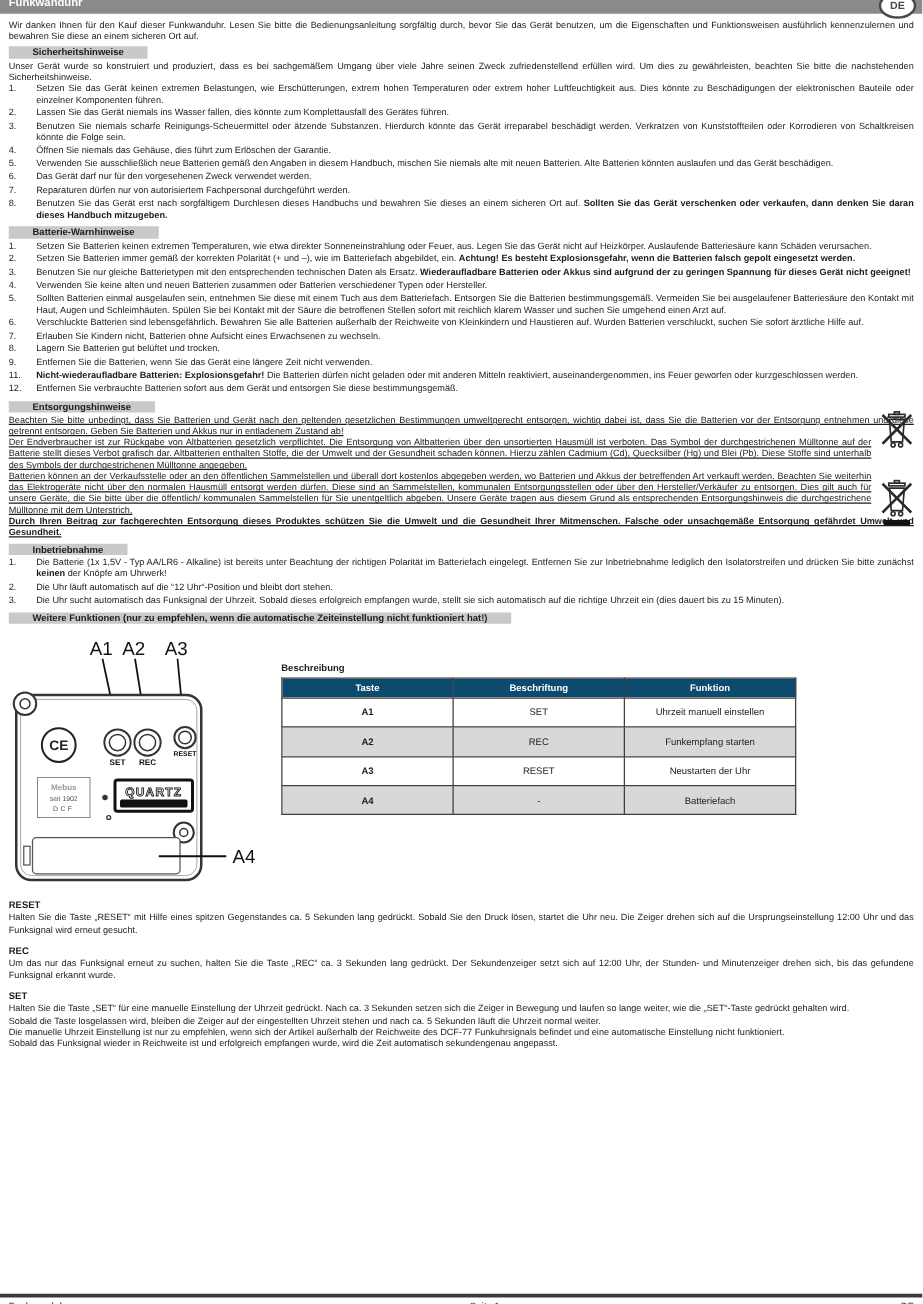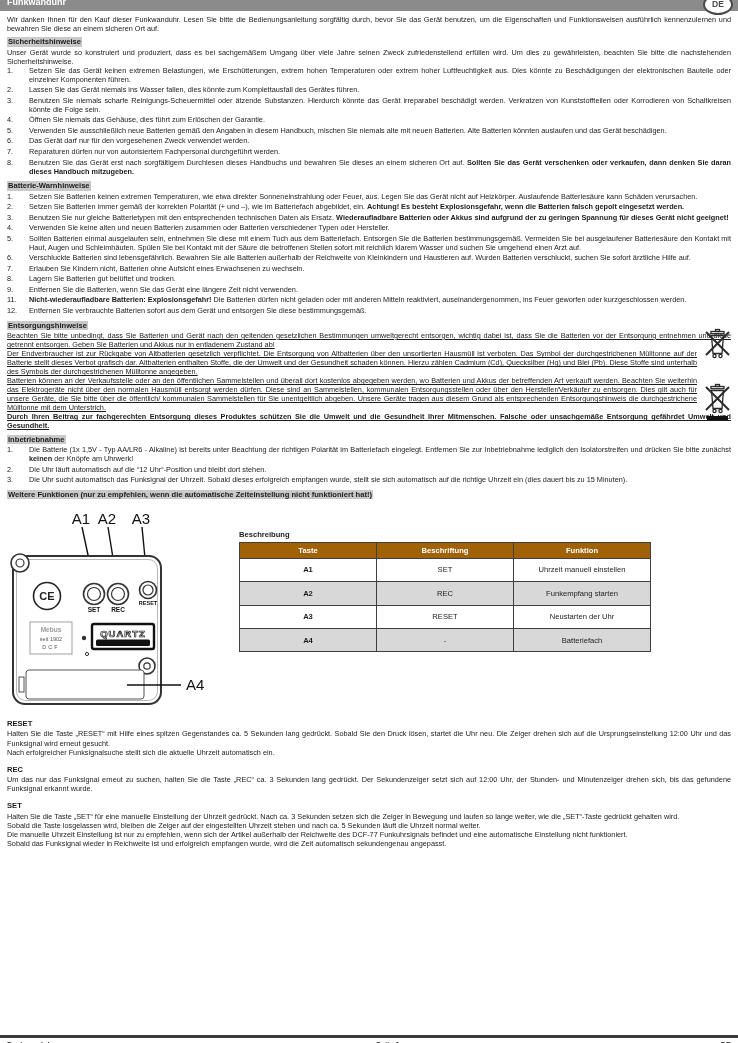--- a/index.html
+++ b/index.html
@@ -18,39 +18,39 @@
   .de-badge{
     position:absolute;top:-6px;right:5px;width:26px;height:17px;
     background:#fff;border:2px solid #4a4a4a;border-radius:50%;
     color:#4a4a4a;font-weight:bold;font-size:8.5px;
     display:flex;align-items:center;justify-content:center;z-index:5;
   }
   .content{padding:0 7px;}
   .p{text-align:justify;}
   .sec-head{
     font-weight:bold;font-size:7.6px;background:#c9c9c9;
-    display:inline-block;padding:0 1px;margin:4px 0 1px 0;
+    display:inline-block;padding:0 19px;margin:4px 0 1px 0;
   }
   .plain-head{font-weight:bold;font-size:7.6px;margin:8px 0 1px 0;}
   .b{font-weight:bold;}
   .li{display:flex;margin:0 0 1.5px 0;}
   .num{flex:0 0 11px;}
   .li-body{flex:1;padding-left:11px;text-align:justify;}
   .disposal-wrap{position:relative;text-decoration:underline;}
   .narrow{padding-right:34px;}
   .weee{position:absolute;right:0;}
   .weee-1{top:11px;}
   .weee-2{top:66px;}
   .figure-row{display:flex;align-items:flex-start;margin-top:4px;}
   .diagram{flex:0 0 210px;}
-  .table-wrap{margin-left:22px;margin-top:26px;}
+  .table-wrap{margin-left:8px;margin-top:26px;}
   .table-title{font-weight:bold;font-size:7.6px;margin-bottom:3px;}
   table.desc{border-collapse:collapse;font-size:7.6px;}
   table.desc th{
-    background:#a16207;color:#fff;font-weight:bold;
+    background:#0c4a6e;color:#fff;font-weight:bold;
     border:1px solid #3f3f3f;width:128px;padding:2.5px 4px;text-align:center;
   }
   table.desc td{
     border:1px solid #3f3f3f;text-align:center;padding:6.5px 4px;background:#fff;
   }
   table.desc tr.alt td{background:#d8d8d8;}
   .footer{
     position:absolute;left:0;right:0;top:1035px;
     border-top:3px solid #3a3a3a;
   }
@@ -303,21 +303,20 @@
             </tbody>
         </table>
       </div>
     </div>
   </div>
 
   <div>
     <div class="plain-head">RESET</div>
     <div>
         <div class="p">Halten Sie die Taste „RESET“ mit Hilfe eines spitzen Gegenstandes ca. 5 Sekunden lang gedrückt. Sobald Sie den Druck lösen, startet die Uhr neu. Die Zeiger drehen sich auf die Ursprungseinstellung 12:00 Uhr und das Funksignal wird erneut gesucht.</div>
-        <div class="p">Nach erfolgreicher Funksignalsuche stellt sich die aktuelle Uhrzeit automatisch ein.</div>
       </div>
   </div>
 
   <div>
     <div class="plain-head">REC</div>
     <div>
         <div class="p">Um das nur das Funksignal erneut zu suchen, halten Sie die Taste „REC“ ca. 3 Sekunden lang gedrückt. Der Sekundenzeiger setzt sich auf 12:00 Uhr, der Stunden- und Minutenzeiger drehen sich, bis das gefundene Funksignal erkannt wurde.</div>
       </div>
   </div>
 

